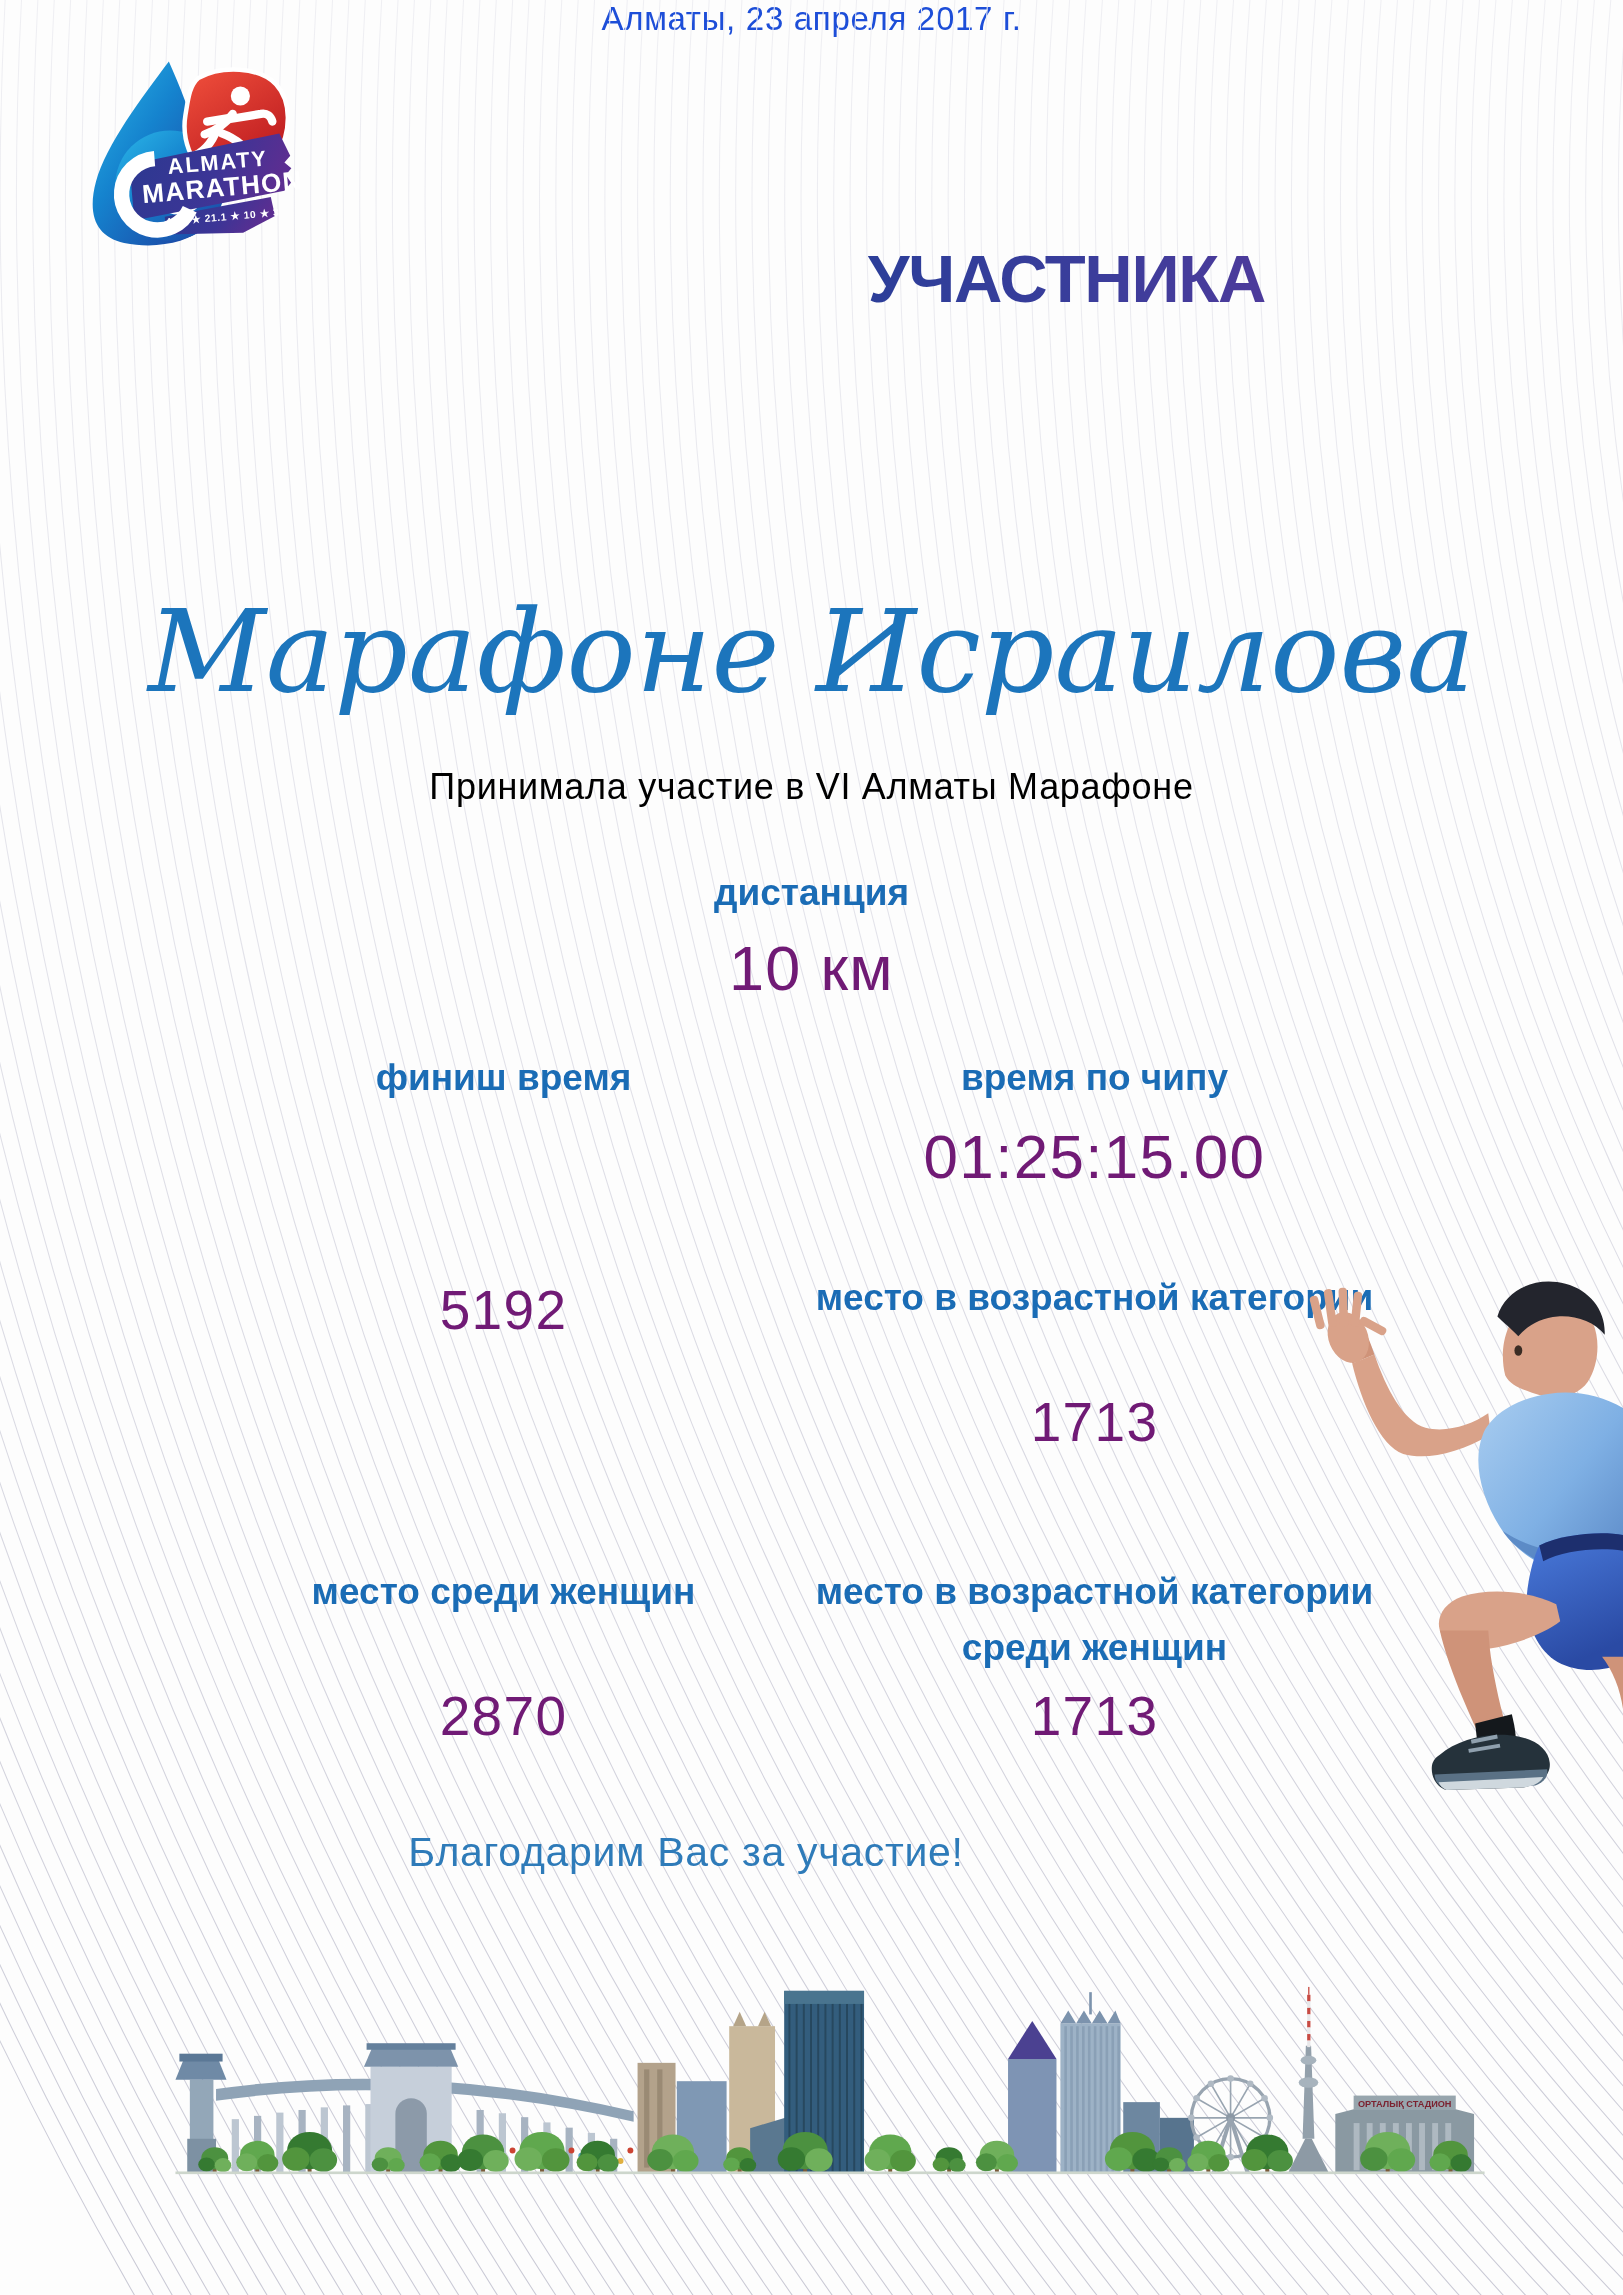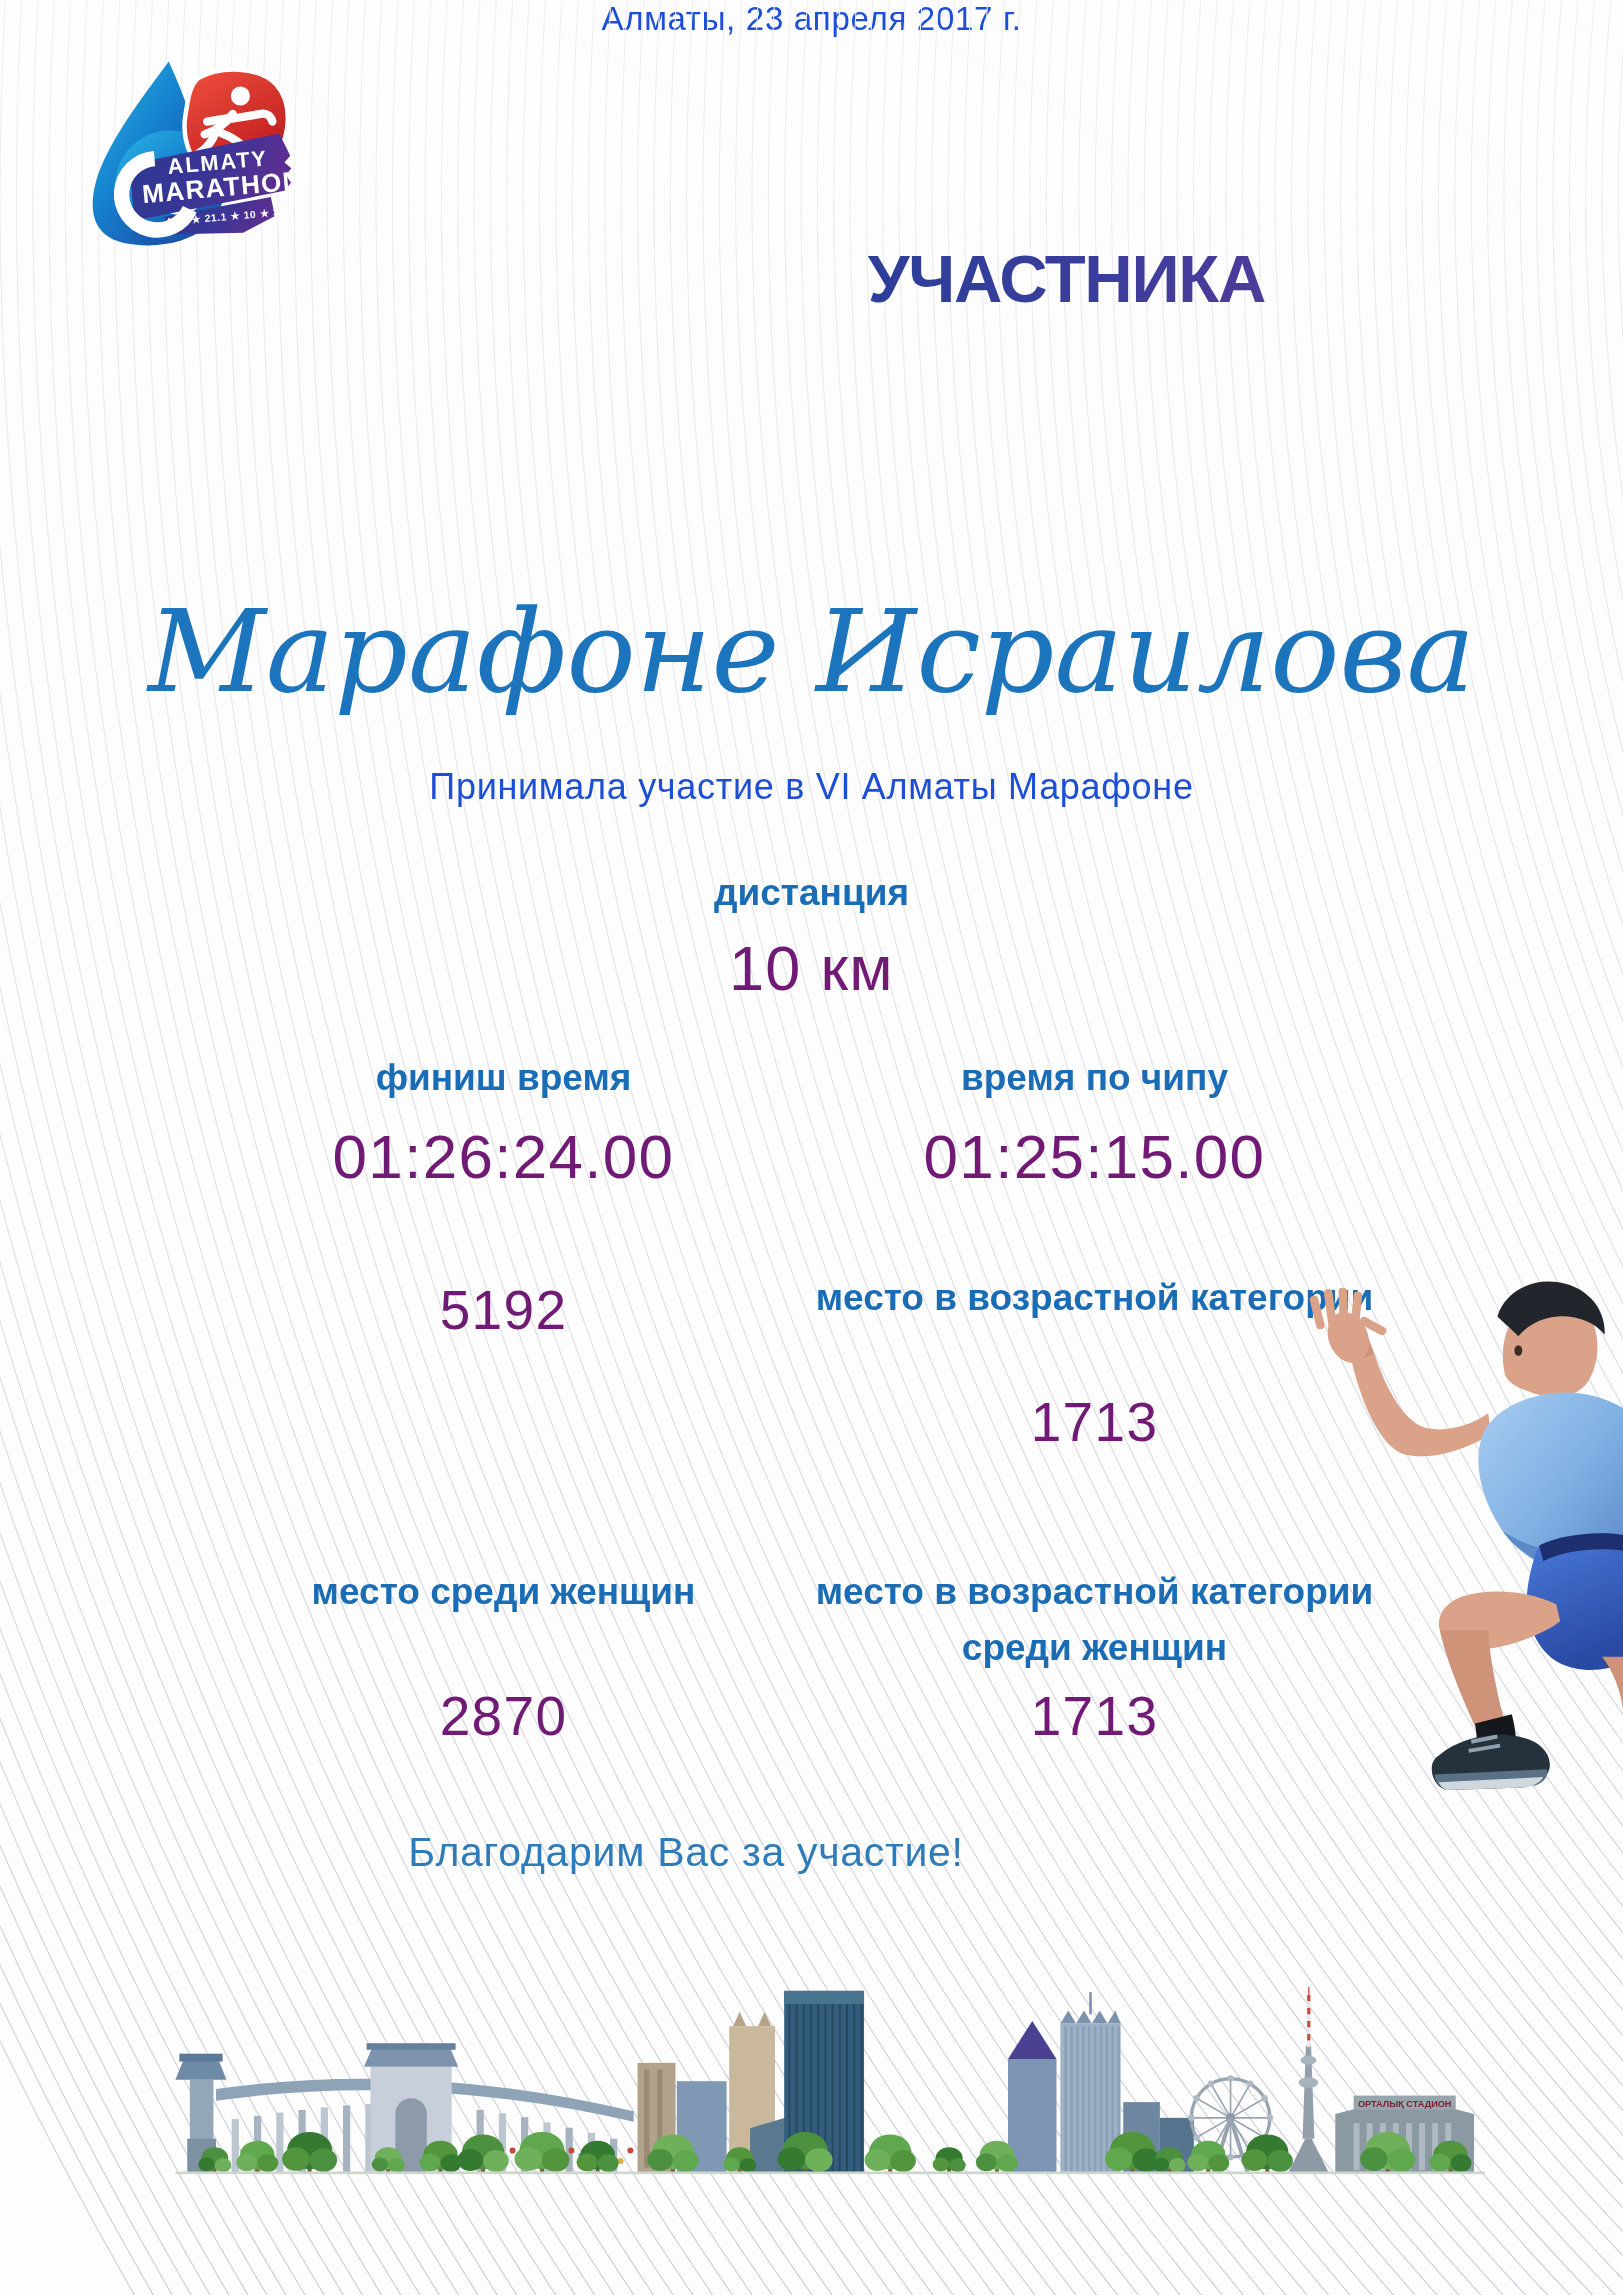--- a/index.html
+++ b/index.html
@@ -27,21 +27,21 @@
     -webkit-background-clip:text;background-clip:text;color:transparent;
   }
 
   #participant-name{
     left:0;top:582px;width:1623px;text-align:center;
     font-family:"DejaVu Serif",serif;font-style:italic;font-weight:400;
     font-size:115px;color:#1c75bc;line-height:1.2;
   }
   #participation-line{
     left:0;top:766px;width:1623px;text-align:center;
-    font-size:36px;color:#1d4ed8;letter-spacing:0.7px;
+    font-size:36px;color:#000000;letter-spacing:0.7px;
   }
 
   .stat{position:absolute;text-align:center;z-index:2;}
   .stat-label{font-size:37px;font-weight:700;color:#1a6cb5;line-height:1.5;}
   .stat-value{color:#701a75;letter-spacing:1.3px;}
 
   #stat-distance{left:0;top:865px;width:1623px;}
   #stat-distance .stat-value{font-size:63px;margin-top:11.8px;}
 
   .col-left{left:281px;width:445px;}
@@ -258,21 +258,20 @@
 <div id="participant-name" class="layer">Марафоне Исраилова</div>
 <div id="participation-line" class="layer">Принимала участие в VI Алматы Марафоне</div>
 
 <div id="stat-distance" class="stat">
   <div class="stat-label">дистанция</div>
   <div class="stat-value">10 км</div>
 </div>
 
 <div class="stat col-left row-times">
   <div class="stat-label">финиш время</div>
-  <div class="stat-value">01:26:24.00</div>
 </div>
 <div class="stat col-right row-times">
   <div class="stat-label">время по чипу</div>
   <div class="stat-value">01:25:15.00</div>
 </div>
 
 <div class="stat col-left row-places-1">
   <div class="stat-value">5192</div>
 </div>
 <div class="stat col-right row-places-1">

